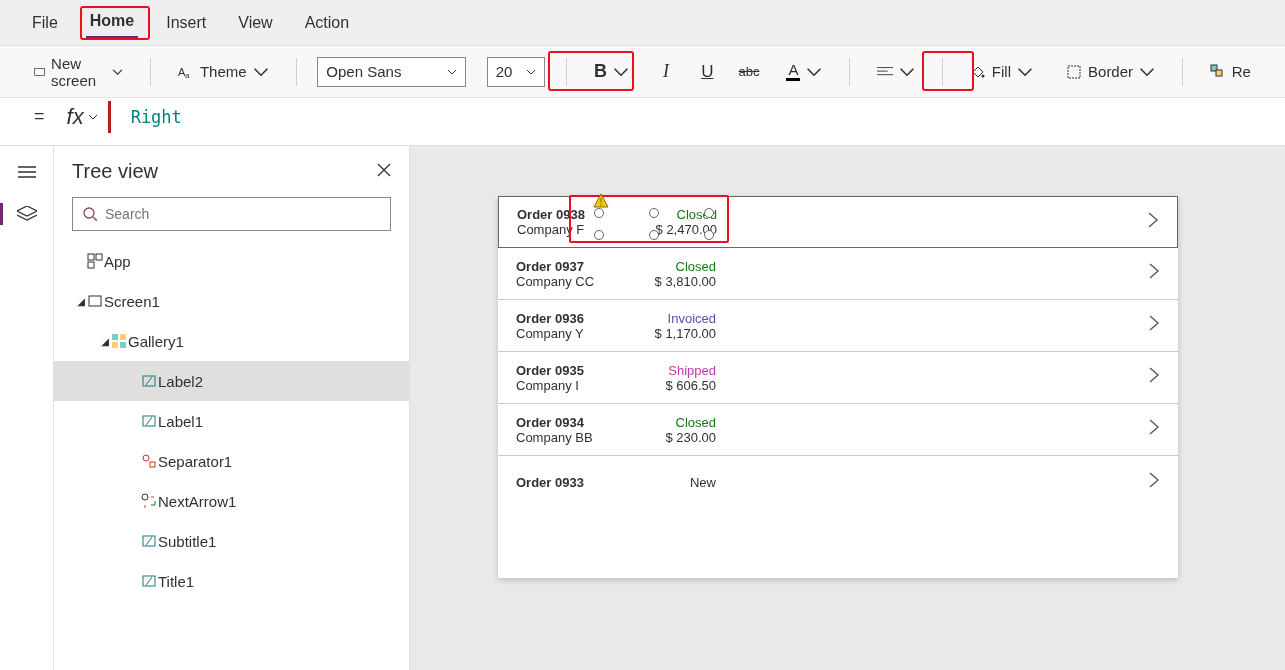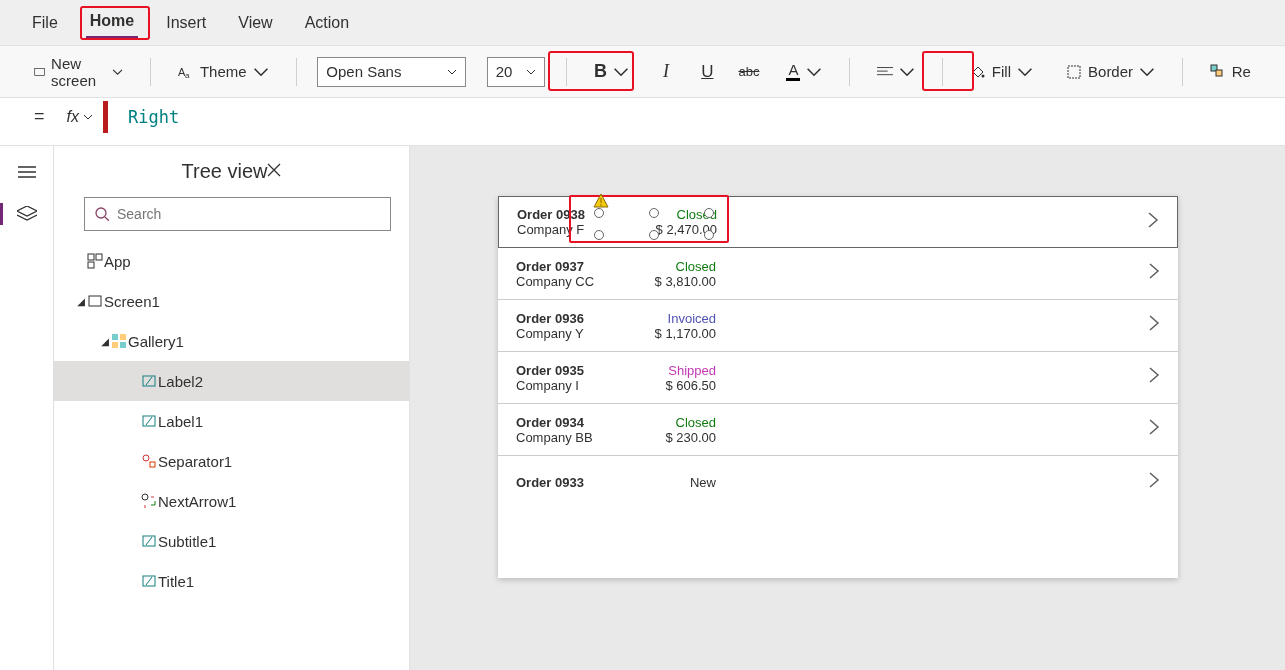--- a/index.html
+++ b/index.html
@@ -21,35 +21,35 @@
 .chev { width: 10px; height: 10px; }
 .hil-size { position: absolute; left: 548px; top: 5px; width: 86px; height: 40px; border: 2px solid #e81123; border-radius: 3px; pointer-events: none; }
 .hil-align { position: absolute; left: 922px; top: 5px; width: 52px; height: 40px; border: 2px solid #e81123; border-radius: 3px; pointer-events: none; }
 .icon-btn { width: 28px; height: 28px; display: flex; align-items: center; justify-content: center; cursor: pointer; }
 .font-color-bar { width: 14px; height: 3px; background: #000; margin-top: 1px; }
 
 
 .formulabar { height: 48px; display: flex; align-items: center; padding: 0 28px 10px 34px; gap: 12px; border-bottom: 1px solid #e1e1e1; }
 .prop-select { width: 270px; height: 32px; border: 1px solid #8a8886; display: flex; align-items: center; justify-content: space-between; padding: 0 10px; background: #fff; font-size: 15px; }
 .eq { font-size: 18px; }
-.fx { display: flex; align-items: center; gap: 4px; font-style: italic; font-size: 16px; padding: 0 10px; border-right: 5px solid #b91c1c; height: 32px; }
+.fx { display: flex; align-items: center; gap: 4px; font-style: italic; font-size: 22px; padding: 0 10px; border-right: 3px solid #b91c1c; height: 32px; }
 .formula-input { flex: 1; height: 32px; border: none; padding: 0 8px; font-family: Consolas, monospace; font-size: 17px; color: #008080; outline: none; }
 
 
 .main { display: flex; height: calc(670px - 46px - 52px - 48px); }
 .rail { width: 54px; border-right: 1px solid #e1e1e1; display: flex; flex-direction: column; align-items: center; padding-top: 14px; gap: 18px; }
 .rail-item { width: 24px; height: 24px; display: flex; align-items: center; justify-content: center; cursor: pointer; }
 .rail-item.active { position: relative; }
 .rail-item.active::before { content: ""; position: absolute; left: -15px; width: 3px; height: 22px; background: #742774; }
 
 .panel { width: 356px; border-right: 1px solid #e1e1e1; display: flex; flex-direction: column; }
-.panel-hdr { display: flex; align-items: center; justify-content: center; padding: 14px 18px 10px 18px; }
+.panel-hdr { display: flex; align-items: center; justify-content: space-between; padding: 14px 18px 10px 18px; }
 .panel-hdr h2 { font-size: 20px; font-weight: 400; }
 .panel-hdr .close { cursor: pointer; }
-.search { margin: 4px 18px 10px 30px; height: 34px; border: 1px solid #8a8886; display: flex; align-items: center; gap: 8px; padding: 0 10px; color: #605e5c; }
+.search { margin: 4px 18px 10px 18px; height: 34px; border: 1px solid #8a8886; display: flex; align-items: center; gap: 8px; padding: 0 10px; color: #605e5c; }
 .search input { border: none; outline: none; flex: 1; font-size: 14px; }
 
 .tree { flex: 1; overflow: auto; }
 .tree-row { display: flex; align-items: center; height: 40px; padding-left: 18px; gap: 0; cursor: pointer; font-size: 15px; }
 .tree-row.selected { background: #e1dfdd; }
 .tree-row .exp { width: 10px; display: inline-block; text-align: center; font-size: 10px; color: #323130; }
 .tree-row .tico { width: 18px; height: 18px; display: flex; align-items: center; justify-content: center; }
 .d0 { padding-left: 22px; }
 .d1 { padding-left: 22px; }
 .d2 { padding-left: 46px; }

